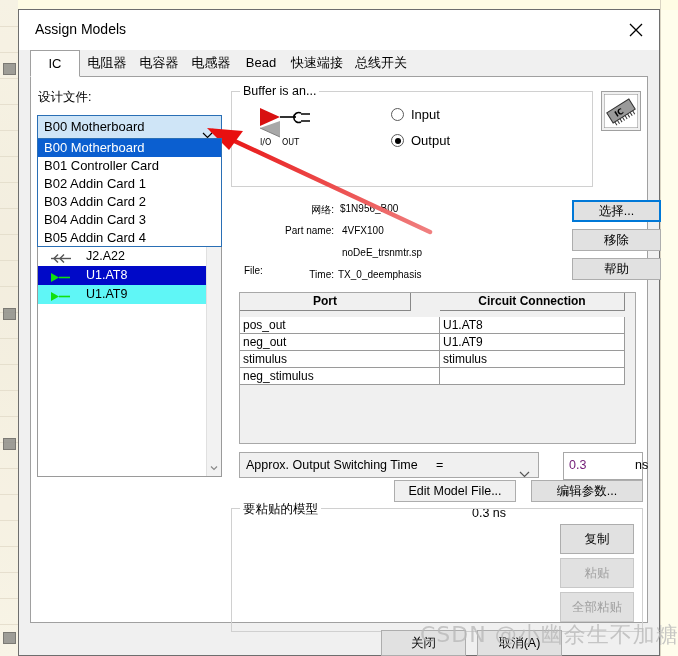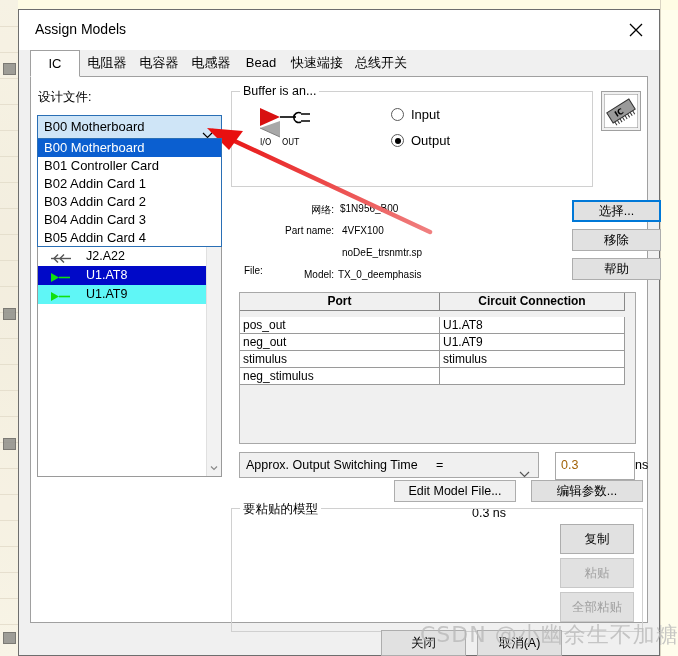--- a/index.html
+++ b/index.html
@@ -161,23 +161,23 @@
   .swcombo{
     position:absolute;left:0;top:0;width:300px;height:26px;
     background:#f0f0f0;border:1px solid #a8a8a8;box-sizing:border-box;
     font-size:12.5px;line-height:24px;cursor:default;color:#000;
   }
   .swcombo .t1{position:absolute;left:6px;top:0;}
   .swcombo .t2{position:absolute;left:196px;top:0;}
   .swcombo .t3{position:absolute;left:232px;top:0;margin-top:48px;}
   .swcombo .chev{position:absolute;right:8px;top:9px;}
   .swinput{
-    position:absolute;left:316px;top:0;width:80px;height:28px;background:#ffffff;
+    position:absolute;left:324px;top:0;width:80px;height:28px;background:#ffffff;
     border:1px solid #a8a8a8;box-sizing:border-box;font-size:12.5px;line-height:24px;
-    padding-left:5px;color:#a16207;
+    padding-left:5px;color:#701a75;
   }
 
   
   #arrow{position:absolute;left:0;top:0;width:678px;height:656px;pointer-events:none;}
 
   
   #wm{
     position:absolute;left:420px;top:620px;font-size:22px;color:#b9b9b9;
     opacity:.78;white-space:nowrap;font-family:"DejaVu Sans",sans-serif;
     letter-spacing:1px;
@@ -346,31 +346,31 @@
 
     <div class="lbl" style="left:243px;top:126px;text-align:right;width:60px">网络:</div>
     <div class="lbl" style="left:309px;top:126px">$1N956_B00</div>
 
     <div class="lbl" style="left:213px;top:148px;text-align:right;width:90px">Part name:</div>
     <div class="lbl" style="left:311px;top:148px">4VFX100</div>
 
     <div class="lbl" style="left:213px;top:188px;text-align:left;width:90px">File:</div>
     <div class="lbl" style="left:311px;top:170px">noDeE_trsnmtr.sp</div>
 
-    <div class="lbl" style="left:213px;top:192px;text-align:right;width:90px">Model:</div>
+    <div class="lbl" style="left:213px;top:192px;text-align:right;width:90px">Time:</div>
     <div class="lbl" style="left:307px;top:192px">TX_0_deemphasis</div>
 
     <div class="btn focus" style="left:541px;top:123px;width:89px;height:22px;line-height:19px">选择...</div>
     <div class="btn" style="left:541px;top:152px;width:89px;height:22px;line-height:20px">移除</div>
     <div class="btn" style="left:541px;top:181px;width:89px;height:22px;line-height:20px">帮助</div>
 
     <div style="position:absolute;left:200px;top:207px;width:412px;height:200px">
       <div class="ptable">
         <div class="hdr">
-          <div class="hcell" style="left:0;width:200px">Port</div>
+          <div class="hcell" style="left:0;width:171px">Port</div>
           <div class="hcell" style="left:200px;width:185px">Circuit Connection</div>
         </div>
         <div class="rw" style="top:18px">
           <div class="cell" style="left:0;width:200px">pos_out</div>
           <div class="cell" style="left:200px;width:185px">U1.AT8</div>
         </div>
         <div class="rw" style="top:35px">
           <div class="cell" style="left:0;width:200px">neg_out</div>
           <div class="cell" style="left:200px;width:185px">U1.AT9</div>
         </div>

